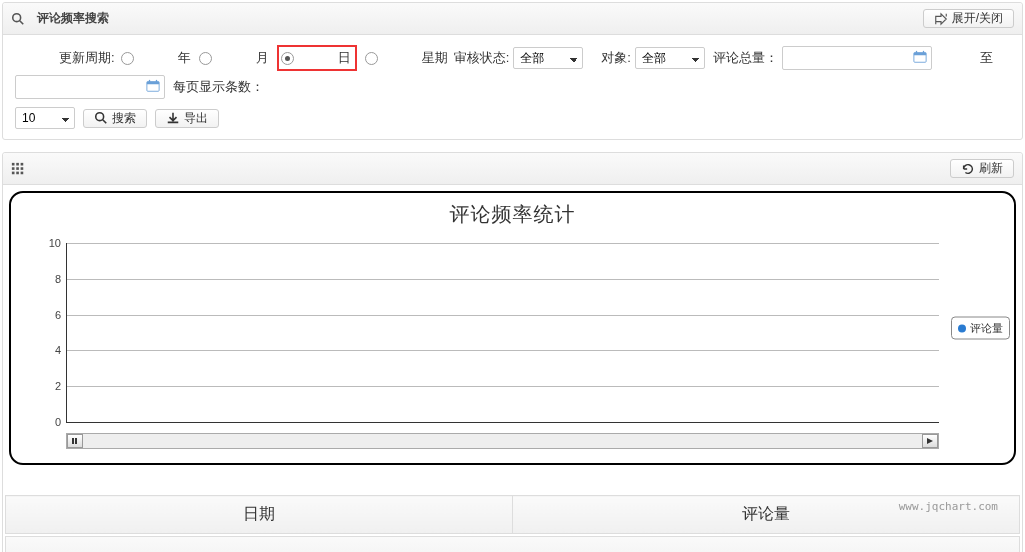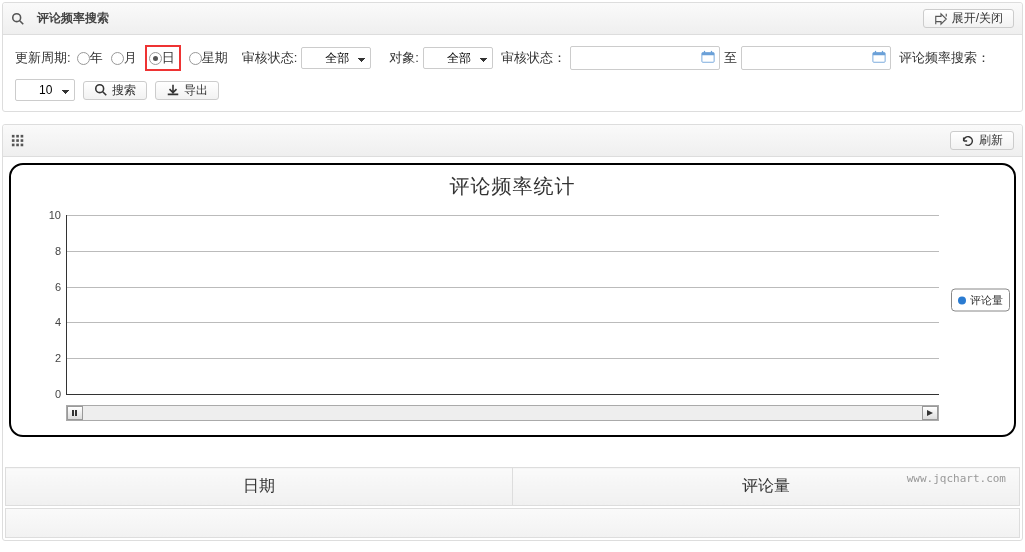--- a/index.html
+++ b/index.html
@@ -6,42 +6,42 @@
 body { margin:0; padding:0; font-family: Arial, "Microsoft YaHei", sans-serif; font-size:13px; color:#333; background:#fff; }
 .panel { border:1px solid #ddd; border-radius:3px; margin:2px 2px 12px 2px; }
 .panel-header { background: linear-gradient(#fafafa,#efefef); border-bottom:1px solid #ddd; padding:6px 8px; display:flex; align-items:center; border-radius:3px 3px 0 0;justify-content:center; }
 .panel-header .hicon { width:16px; display:inline-block; color:#555; margin-right:10px; }
 .panel-header .htitle { font-weight:bold; font-size:12px; color:#444; flex:0 0 auto; }
 .panel-header .spacer { flex:1; }
 .btn { display:inline-flex; align-items:center; background: linear-gradient(#fff,#f2f2f2); border:1px solid #ccc; border-radius:3px; padding:0 10px; font-size:12px; cursor:pointer; color:#333; }
 .btn .bicon { margin-right:4px; font-weight:bold; }
 .panel-body { padding:10px 12px; }
 .frow { display:flex; flex-wrap:wrap; align-items:center; gap:4px 4px; }
-.lbl { font-size:13px; color:#333; }
+.lbl { font-size:13px; color:#333;margin-left:44px; }
 .radio { width:13px; height:13px; border:1px solid #999; border-radius:50%; display:inline-flex; align-items:center; justify-content:center; background:#fff; vertical-align:middle; }
 .radio.checked::after { content:""; width:5px; height:5px; background:#555; border-radius:50%; }
 .radio-wrap { display:inline-flex; align-items:center; margin:0 2px; }
 .radio-wrap.highlight { border:2px solid #e33; padding:2px 4px 2px 2px; }
-select { border:1px solid #ccc; border-radius:2px; font-size:12px; padding:3px 18px 3px 23px; background:#fff; appearance:none; background-image: linear-gradient(45deg, transparent 50%, #333 50%), linear-gradient(135deg, #333 50%, transparent 50%); background-position: right 8px top 10px, right 4px top 10px; background-size:4px 4px,4px 4px; background-repeat:no-repeat; }
+select { border:1px solid #ccc; border-radius:2px; font-size:12px; padding:3px 18px 3px 6px; background:#fff; appearance:none; background-image: linear-gradient(45deg, transparent 50%, #333 50%), linear-gradient(135deg, #333 50%, transparent 50%); background-position: right 8px top 10px, right 4px top 10px; background-size:4px 4px,4px 4px; background-repeat:no-repeat; }
 .dateinput { border:1px solid #ccc; border-radius:2px; padding:3px 6px; width:150px; height:24px; background:#fff; position:relative; display:inline-flex; align-items:center; }
 .dateinput .calicon { position:absolute; right:4px; top:3px; width:14px; height:14px; }
 .calicon svg { width:14px; height:14px; }
 .second-row { margin-top:8px; display:flex; align-items:center; gap:8px; flex-wrap:wrap; }
 
 .chart-panel { border:1px solid #ddd; border-radius:3px; margin:2px; }
 .chart-area { border:2px solid #000; border-radius:14px; margin:6px; position:relative; height:274px; }
 .chart-title { text-align:center; font-size:20px; padding:8px 0 4px 0; letter-spacing:1px; }
 .plot { position:absolute; left:55px; right:75px; top:50px; bottom:40px; border-left:1px solid #333; border-bottom:1px solid #333; }
 .grid-line { position:absolute; left:0; right:0; border-top:1px solid #bbb; }
 .ytick { position:absolute; left:-28px; width:22px; text-align:right; font-size:11px; color:#444; transform:translateY(-50%); }
 .slider-bar { position:absolute; left:55px; right:75px; bottom:14px; height:16px; border:1px solid #aaa; background:#eee; display:flex; justify-content:space-between; align-items:center; }
 .slider-btn { width:16px; height:14px; background:linear-gradient(#fff,#ddd); border:1px solid #999; display:flex; align-items:center; justify-content:center; font-size:9px; color:#333; }
 .legend { position:absolute; right:4px; top:50%; transform:translateY(-50%); border:1px solid #888; border-radius:4px; background:#fff; padding:3px 6px; font-size:11px; display:flex; align-items:center; gap:4px; }
 .legend-dot { width:8px; height:8px; border-radius:50%; background:#2a7bd1; }
-.watermark { position:absolute; right:16px; bottom:-20px; font-size:11px; color:#999; font-family:monospace; }
+.watermark { position:absolute; right:24px; bottom:-20px; font-size:11px; color:#999; font-family:monospace; }
 .chart-wrap-outer { position:relative; padding-bottom:22px; }
 
 .tbl { width:calc(100% - 4px); margin:2px 2px; border-collapse:collapse; }
 .tbl th { background:linear-gradient(#fafafa,#f0f0f0); border:1px solid #ddd; padding:8px; font-weight:normal; font-size:16px; width:50%; }
 .footer-strip { height:30px; border:1px solid #ddd; margin:2px 2px; background:linear-gradient(#fafafa,#f2f2f2); }
 
 svg.icon { width:14px; height:14px; vertical-align:middle; }
 </style>
 </head>
 <body>
@@ -82,31 +82,31 @@
       <span class="radio-wrap highlight">
         <span class="radio checked"></span>
         <span class="lbl">日</span>
       </span>
 
       <span class="radio-wrap">
         <span class="radio"></span>
         <span class="lbl">星期</span>
       </span>
 
-      <span class="lbl" style="margin-left:8px">审核状态:</span>
+      <span class="lbl" style="margin-left:0">审核状态:</span>
       <select style="width:70px">
         <option>全部</option>
       </select>
 
       <span class="lbl" style="margin-left:14px">对象:</span>
       <select style="width:70px">
         <option>全部</option>
       </select>
 
-      <span class="lbl" style="margin-left:4px">审核状态：</span>
+      <span class="lbl" style="margin-left:4px">评论总量：</span>
       <span class="dateinput">
         <span class="calicon">
           <svg viewBox="0 0 16 16">
               <rect x="1" y="3" width="14" height="11" rx="1" fill="#fff" stroke="#6aa0d8"></rect>
               <rect x="1" y="3" width="14" height="3" fill="#6aa0d8"></rect>
               <line x1="4" y1="1" x2="4" y2="4" stroke="#6aa0d8" stroke-width="1.5"></line>
               <line x1="12" y1="1" x2="12" y2="4" stroke="#6aa0d8" stroke-width="1.5"></line>
             </svg>
         </span>
       </span>
@@ -115,21 +115,21 @@
         <span class="calicon">
           <svg viewBox="0 0 16 16">
               <rect x="1" y="3" width="14" height="11" rx="1" fill="#fff" stroke="#6aa0d8"></rect>
               <rect x="1" y="3" width="14" height="3" fill="#6aa0d8"></rect>
               <line x1="4" y1="1" x2="4" y2="4" stroke="#6aa0d8" stroke-width="1.5"></line>
               <line x1="12" y1="1" x2="12" y2="4" stroke="#6aa0d8" stroke-width="1.5"></line>
             </svg>
         </span>
       </span>
 
-      <span class="lbl" style="margin-left:4px">评论频率搜索：</span>
+      <span class="lbl" style="margin-left:4px">每页显示条数：</span>
     </div>
 
     <div class="second-row">
       <select style="width:60px">
         <option>10</option>
       </select>
       <button class="btn">
         <span class="bicon">
           <svg class="icon" viewBox="0 0 16 16">
               <circle cx="6.5" cy="6.5" r="4.5" fill="none" stroke="#333" stroke-width="1.8"></circle>

